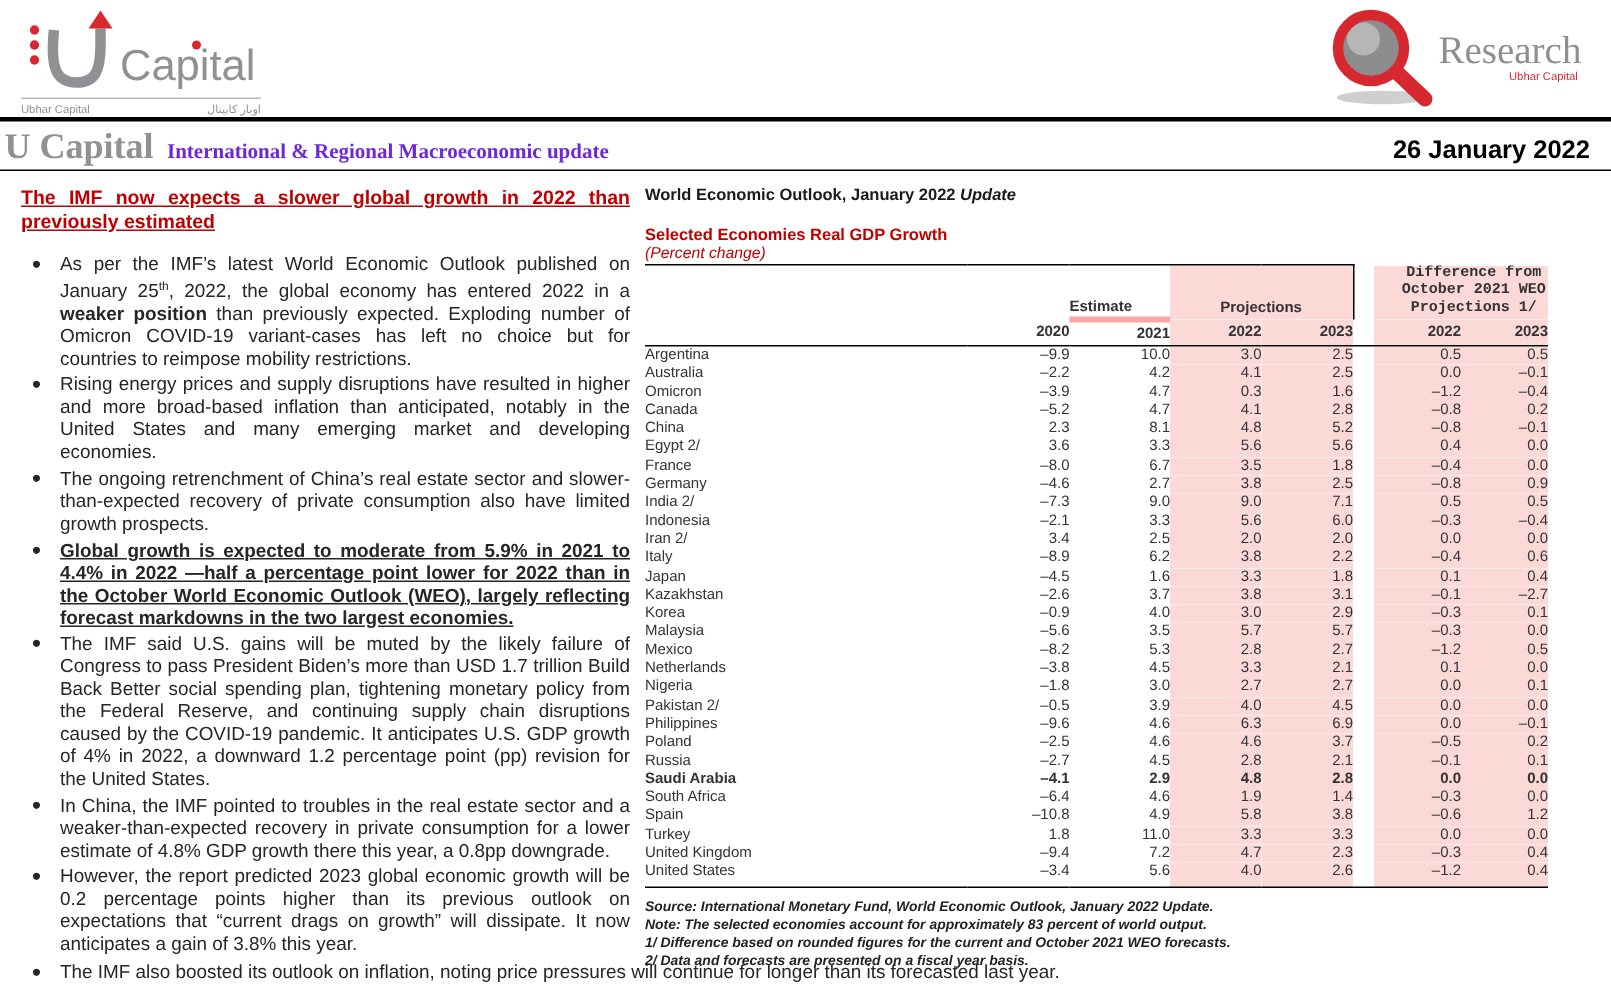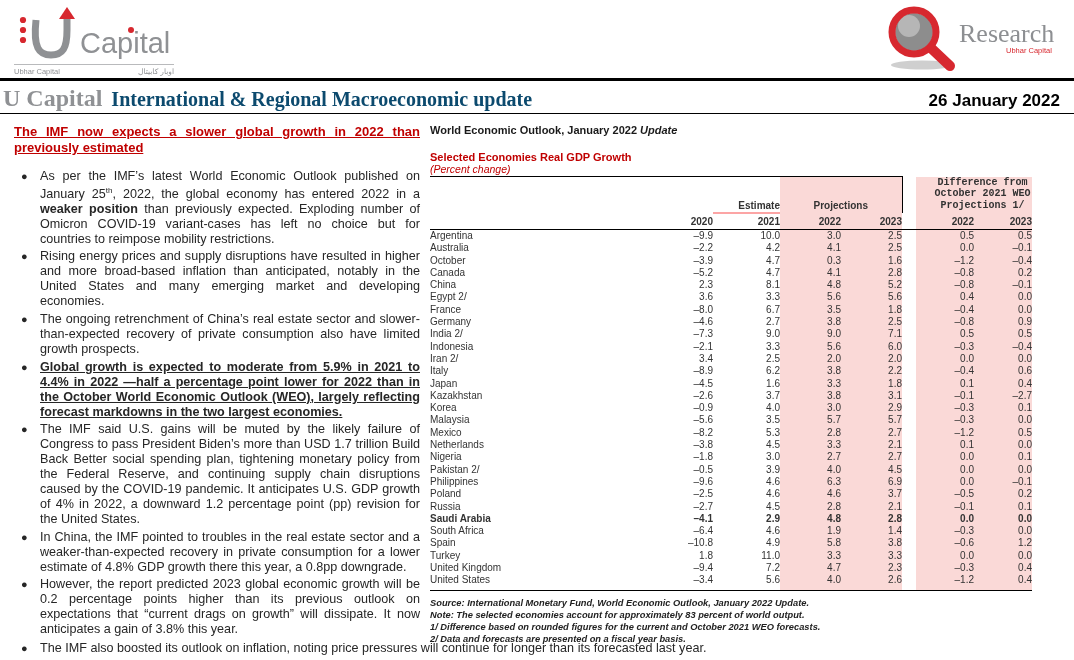--- a/index.html
+++ b/index.html
@@ -10,21 +10,21 @@
   
   .masthead { position:relative; height:78px; }
   .ucap-logo { position:absolute; left:14px; top:4px; width:160px; }
   .ucap-sub { display:flex; justify-content:space-between; border-top:1px solid #b9babc; padding-top:2px; font-size:7.5px; color:#8f9194; }
   .research-logo { position:absolute; right:10px; top:4px; width:190px; }
 
   
   .rule-thick { height:3px; background:#000; }
   .titlebar { display:flex; align-items:baseline; padding:4px 14px 3px 3px; border-bottom:1.5px solid #000; height:33px; }
   .brand-name { font-family:"Liberation Serif", serif; font-weight:bold; font-size:24px; color:#8f9194; margin-right:9px; }
-  .doc-title { font-family:"Liberation Serif", serif; font-weight:bold; font-size:20px; color:#0c4a6e; flex:1; }
+  .doc-title { font-family:"Liberation Serif", serif; font-weight:bold; font-size:14px; color:#6d28d9; flex:1; }
   .doc-date { font-weight:bold; font-size:17px; color:#000000; }
 
   
   .left-col { position:absolute; left:14px; top:116px; width:406px; }
   .lead { color:#c00000; font-size:13px; font-weight:bold; line-height:1.22; text-align:justify; margin:8px 0 13px 0;text-decoration:underline; }
   .bullets { list-style:none; }
   .bullet { display:flex; font-size:12.6px; line-height:14.9px; margin-bottom:3px; color:#262626; }
   .bullet .marker { width:26px; flex:0 0 26px; text-align:left; padding-left:7px; font-size:11px; }
   .bullet .btext { flex:1; text-align:justify; }
   .seg-normal { }
@@ -39,21 +39,21 @@
   .tbl-sub { color:#c00000; font-weight:bold; font-size:11px; }
   .tbl-sub2 { color:#c00000; font-style:italic; font-size:10.5px; margin-bottom:1px; }
 
   table.gdp { border-collapse:collapse; table-layout:fixed; width:602px; font-size:10px; color:#333; }
   table.gdp td { padding:0; height:12.3px; line-height:12.3px; overflow:hidden; white-space:nowrap; }
   td.c-country { text-align:left; padding-left:2px; }
   td.num { text-align:right; padding-right:12px; }
   td.pinkcell { background:#fad9d7; }
   tr.rowA td { height:29px; line-height:1.1; vertical-align:bottom; font-weight:bold; }
   tr.rowA td.topline { border-top:1.5px solid #000; }
-  tr.rowA td.est { text-align:right; border-bottom:2px solid #fca5a5; padding-bottom:1px; }
+  tr.rowA td.est { text-align:left; border-bottom:4px solid #fca5a5; padding-bottom:1px; }
   tr.rowA td.proj { text-align:center; padding-bottom:2px; border-right:1.5px solid #000; }
   tr.rowA td.diff { text-align:center; font-size:10px; padding-bottom:2px; }
   tr.rowA td.diff span { display:inline-block; width:133px; white-space:normal; line-height:11.5px;font-family:Liberation Mono, monospace; }
   tr.rowB td { font-weight:bold; border-bottom:1.5px solid #000; height:15px; line-height:15px; }
   tr.bold-row td { font-weight:bold; }
   tr.spacer td { height:4px; border-bottom:1.5px solid #000; }
 
   .notes { margin-top:7px; }
   .notes div { font-size:9.3px; font-weight:bold; font-style:italic; color:#222; line-height:11.8px; }
 
@@ -189,21 +189,21 @@
             <td class="c-country">Australia</td>
             <td class="num">–2.2</td>
             <td class="num">4.2</td>
             <td class="num pinkcell">4.1</td>
             <td class="num pinkcell">2.5</td>
             <td class="gapcell"></td>
             <td class="num pinkcell">0.0</td>
             <td class="num pinkcell">–0.1</td>
           </tr>
           <tr>
-            <td class="c-country">October</td>
+            <td class="c-country">Omicron</td>
             <td class="num">–3.9</td>
             <td class="num">4.7</td>
             <td class="num pinkcell">0.3</td>
             <td class="num pinkcell">1.6</td>
             <td class="gapcell"></td>
             <td class="num pinkcell">–1.2</td>
             <td class="num pinkcell">–0.4</td>
           </tr>
           <tr>
             <td class="c-country">Canada</td>

